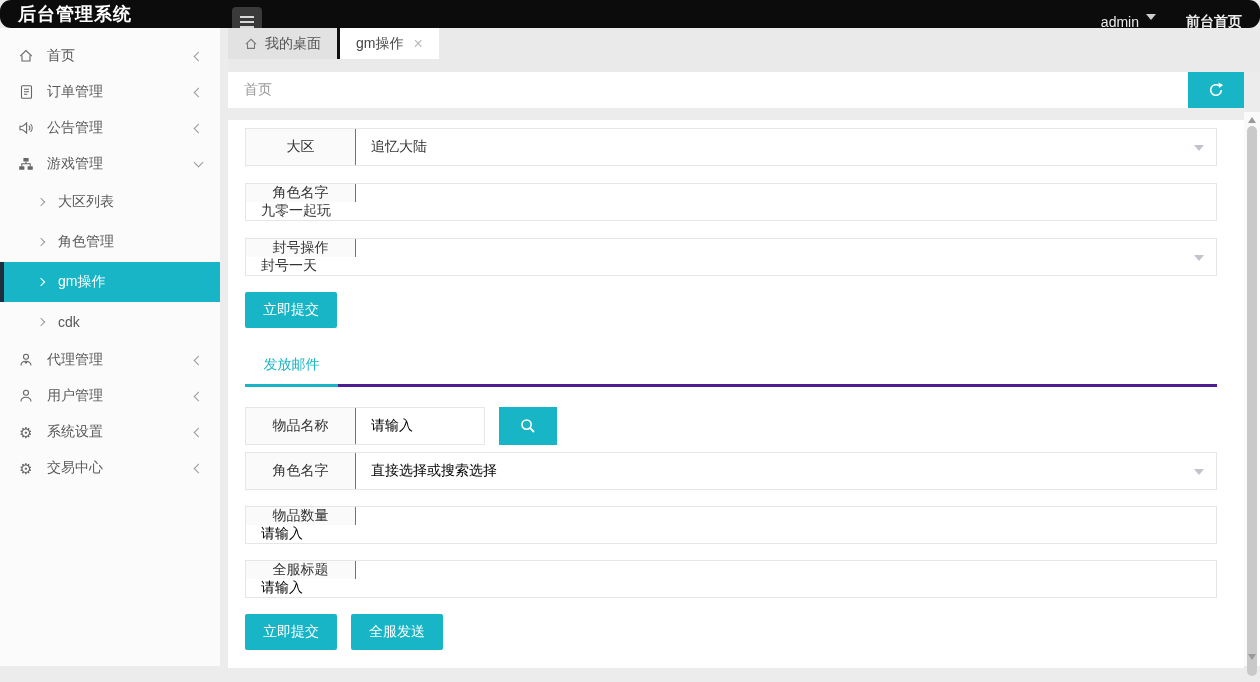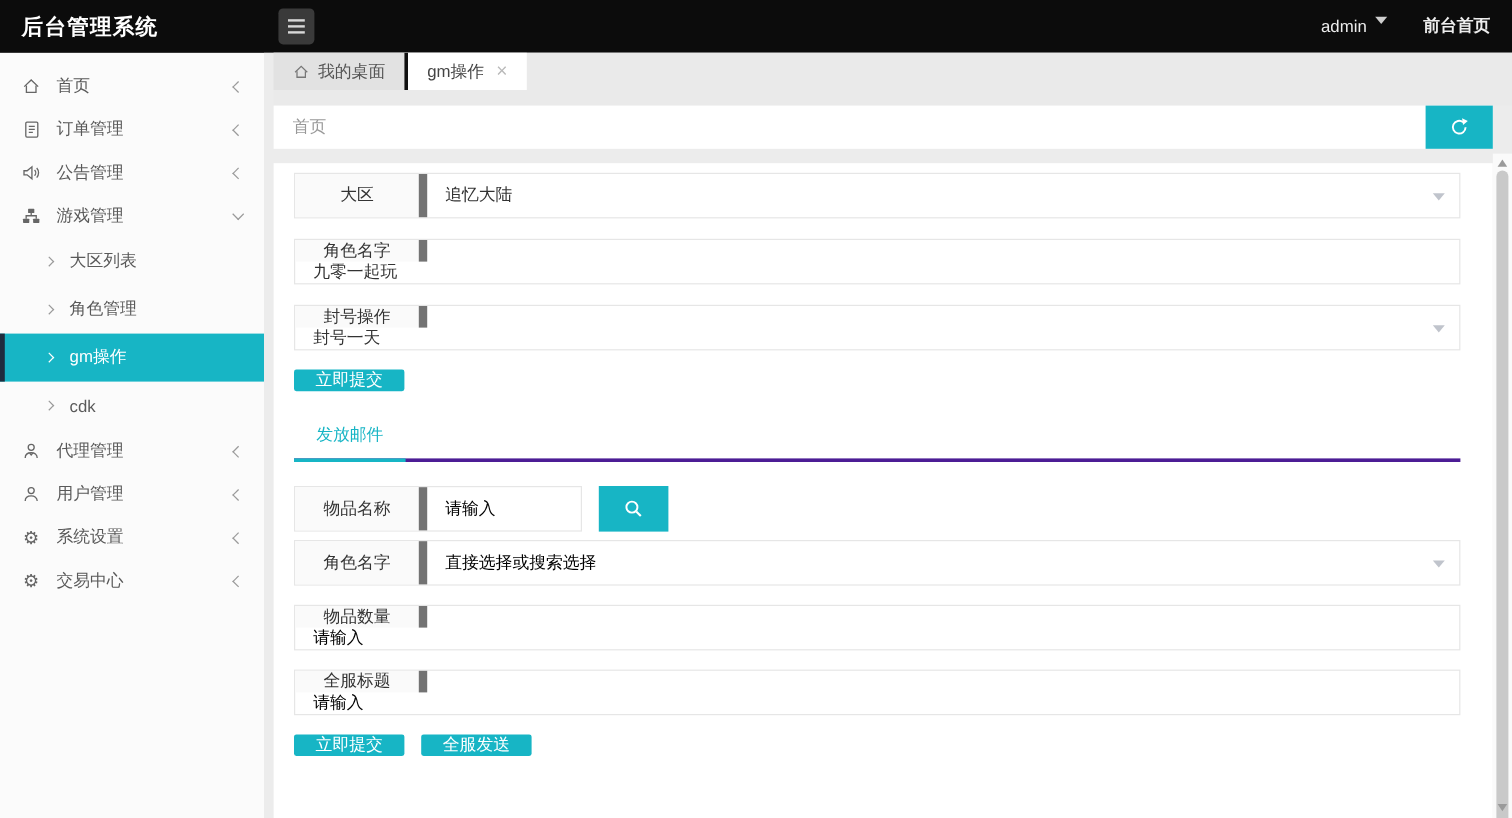--- a/index.html
+++ b/index.html
@@ -1,20 +1,20 @@
 <!DOCTYPE html>
 <html><head>
 <meta charset="utf-8">
 <style>
   * { margin:0; padding:0; box-sizing:border-box; }
   html,body { width:1260px; height:682px; overflow:hidden; }
   body { font-family:"Liberation Sans","DejaVu Sans",sans-serif; font-size:14px; color:#333; background:#ececec; }
 
   
-  .header { position:relative; height:44px; background:#0c0c0c; display:flex; align-items:center; }
+  .header { position:relative; height:28px; background:#0c0c0c; display:flex; align-items:center;border-radius:11px; }
   .brand { color:#fff; font-size:18px; font-weight:bold; padding-left:18px; letter-spacing:1px; }
   .hamburger { position:absolute; left:232px; top:7px; width:30px; height:30px; background:#3a3a3a; border-radius:4px; display:flex; align-items:center; justify-content:center; cursor:pointer; }
   .hamburger .bars { position:relative; width:14px; height:2px; background:#d8d8d8; }
   .hamburger .bars::before, .hamburger .bars::after { content:""; position:absolute; left:0; width:14px; height:2px; background:#d8d8d8; }
   .hamburger .bars::before { top:-5px; } .hamburger .bars::after { top:5px; }
   .header-right { position:absolute; right:18px; top:0; height:44px; display:flex; align-items:center; gap:30px; }
   .admin-box { display:flex; gap:7px; color:#ededed; cursor:pointer; }
   .caret-down { width:0; height:0; border-left:5px solid transparent; border-right:5px solid transparent; border-top:6px solid #cfcfcf; }
   .front-link { color:#ededed; font-weight:700; cursor:pointer; }
 
@@ -43,26 +43,26 @@
   .tab.active { background:#fff; border-left:3px solid #101010; gap:10px; color:#444; }
   .tab .close { color:#b9b9b9; font-size:16px; line-height:1; cursor:pointer; }
   .crumbbar { position:relative; height:36px; background:#fff; width:1016px; display:flex; align-items:center; }
   .crumb { color:#999; padding-left:16px; cursor:pointer; }
   .refresh-btn { position:absolute; right:0; top:0; width:56px; height:36px; background:#17b5c5; display:flex; align-items:center; justify-content:center; cursor:pointer; }
 
   .panel { width:1016px; height:548px; background:#fff; margin-top:12px; padding:8px 27px 0 17px; }
 
   .frow { position:relative; display:flex; border:1px solid #e6e6e6; height:38px; background:#fff; }
   .frow + .frow, .mt17 { margin-top:17px;flex-direction:column; }
-  .flabel { width:110px; background:#fafafa; border-right:7px solid #737373; display:flex; align-items:center; justify-content:center; color:#333; flex:none; }
+  .flabel { width:110px; background:#fafafa; border-right:1px solid #737373; display:flex; align-items:center; justify-content:center; color:#333; flex:none; }
   .fvalue { flex:1; display:flex; align-items:center; padding-left:15px; color:#333; }
   .fvalue.ph { color:#000000; }
   .sel-caret { position:absolute; right:12px; top:16px; width:0; height:0; border-left:5px solid transparent; border-right:5px solid transparent; border-top:6px solid #c0c4cc; }
 
-  .btn { display:inline-flex; align-items:center; justify-content:center; width:92px; height:18px; background:#17b5c5; color:#fff; font-size:14px; border:none; border-radius:2px; cursor:pointer; }
+  .btn { display:inline-flex; align-items:center; justify-content:center; width:92px; height:36px; background:#17b5c5; color:#fff; font-size:14px; border:none; border-radius:2px; cursor:pointer; }
 
   .subtabs { position:relative; height:41px; border-bottom:3px solid #4c1d95; margin-top:18px; margin-bottom:20px; }
   .subtab { position:absolute; left:0; top:0; width:93px; height:41px; line-height:36px; text-align:center; color:#17b5c5; border-bottom:3px solid #17b5c5; cursor:pointer; }
 
   .item-line { display:flex; align-items:flex-start; }
   .frow.narrow { width:240px; flex:none; }
   .search-btn { width:58px; height:38px; background:#17b5c5; margin-left:14px; display:flex; align-items:center; justify-content:center; border:none; cursor:pointer; }
   .btnrow { display:flex; gap:14px; margin-top:16px; }
 
   

